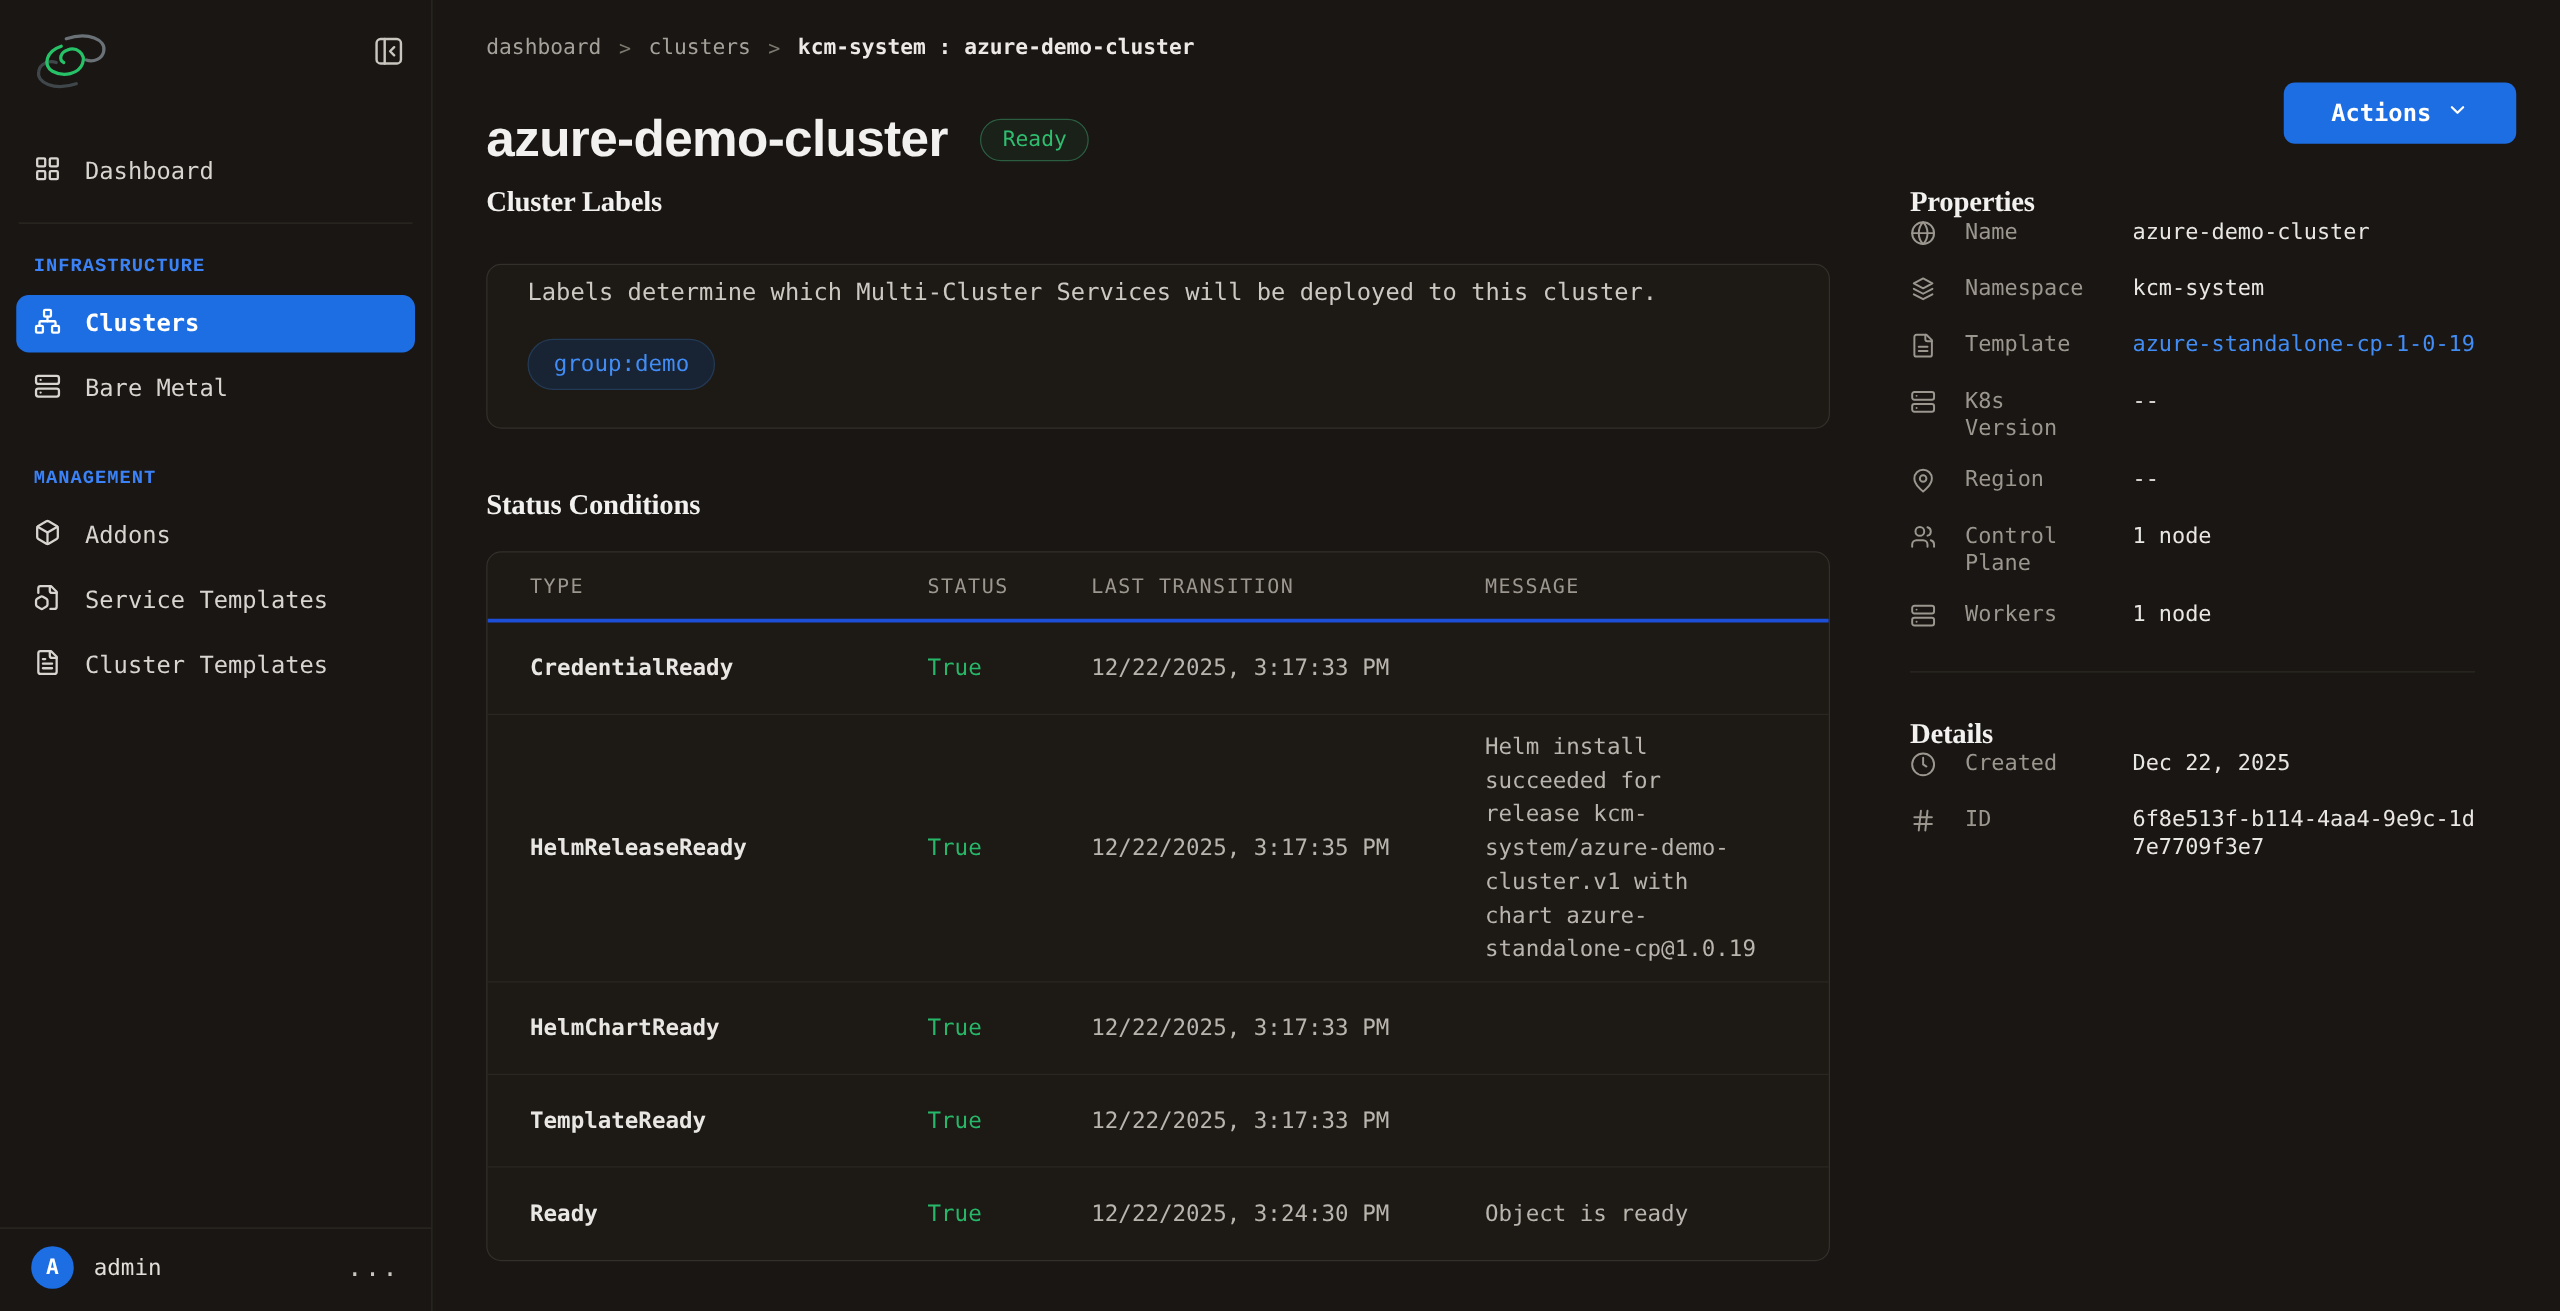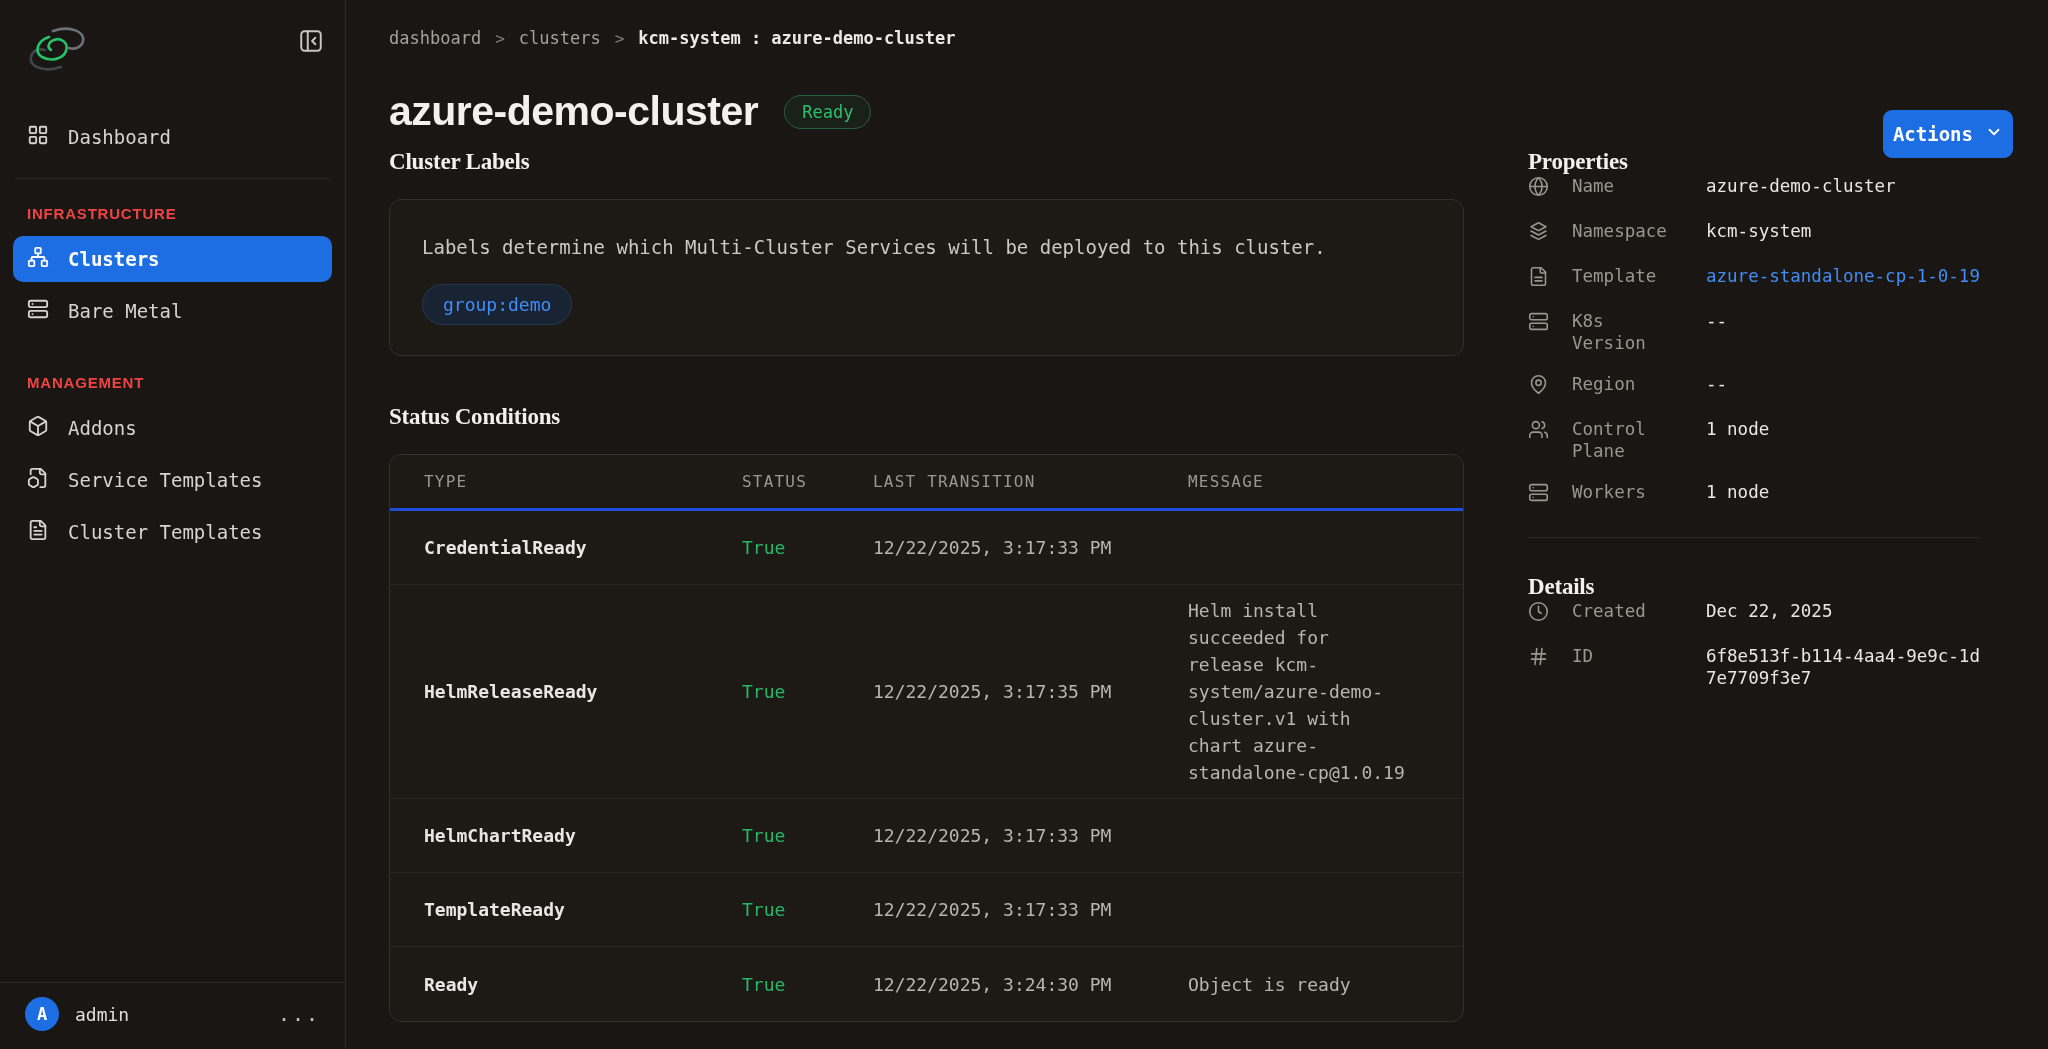--- a/index.html
+++ b/index.html
@@ -24,23 +24,23 @@
   .nav-item {
     display:flex; align-items:center; gap:19px;
     height:46px; padding:0 14px; border-radius:10px;
     font-size:19px; color:#d8d5d0; cursor:pointer; flex-shrink:0;
   }
   .nav-item svg { flex-shrink:0; }
   .nav-item.active { background:#1d6ee3; color:#ffffff; font-weight:bold; }
   .nav-item + .nav-item { margin-top:6px; }
   .side-div { border:none; border-top:1px solid #2d2a25; margin:18px 2px; }
   .section-label {
-    font-family:Liberation Sans, sans-serif;
+    font-family:Liberation Mono, monospace;
     font-size:15px; font-weight:bold; letter-spacing:0.8px;
-    color:#ef4444; margin:8px 0 14px 14px;
+    color:#3b82f6; margin:8px 0 14px 14px;
   }
   .nav-first { margin-top:34px; }
   .side-spacer { flex:1; }
   .user-row {
     border-top:1px solid #2d2a25;
     display:flex; align-items:center; gap:16px;
     padding:14px 12px 18px 12px; margin:0 -13px; padding-left:25px; padding-right:25px;
   }
   .avatar {
     width:34px; height:34px; border-radius:50%;
@@ -57,23 +57,22 @@
   .breadcrumb { display:flex; align-items:center; gap:14px; font-size:17px; margin-top:2px; }
   .crumb { color:#a5a19a; cursor:pointer; }
   .crumb-sep { color:#7d796f; font-size:16px; }
   .crumb-current { color:#ece9e6; font-weight:bold; }
 
   .actions-btn {
     position:absolute; top:66px; right:35px;
     background:#1d6ee3; color:#fff; border:none; border-radius:9px;
     font-family:"DejaVu Sans Mono", monospace;
     font-size:19px; font-weight:bold;
-    padding:13px 10px; display:flex; align-items:center; gap:12px;
+    padding:13px 38px; display:flex; align-items:center; gap:12px;
     cursor:pointer;
-    margin-top:44px;
   }
 
   .header-row { display:flex; align-items:center; gap:26px; margin-top:40px; }
   .page-title {
     font-family:"Liberation Sans", sans-serif;
     font-size:41px; font-weight:bold; letter-spacing:-0.5px; color:#f2f1ef;
   }
   .status-badge {
     border:1.5px solid #2b5e41; border-radius:999px;
     background:rgba(46,190,110,0.07);
@@ -85,21 +84,21 @@
   .right-col { width:452px; flex-shrink:0; }
 
   h2.sec-heading {
     font-family:Liberation Serif, serif;
     font-size:23px; font-weight:bold; color:#f2f1ef; letter-spacing:-0.2px;
   }
 
   .card {
     background:#1d1a16; border:1px solid #332f2a; border-radius:12px;
   }
-  .labels-card { margin-top:24px; padding:36px 32px 30px 32px; }
+  .labels-card { margin-top:36px; padding:11px 32px 30px 32px; }
   .labels-desc { font-size:19px; color:#ccc8c2; }
   .label-chip {
     display:inline-block; margin-top:26px;
     background:#182334; border:1px solid #233a55; border-radius:999px;
     color:#418df5; font-size:18px; padding:9px 20px; cursor:pointer;
   }
 
   .status-heading { margin-top:48px; }
   .table-card { margin-top:24px; overflow:hidden; }
   .t-row {

